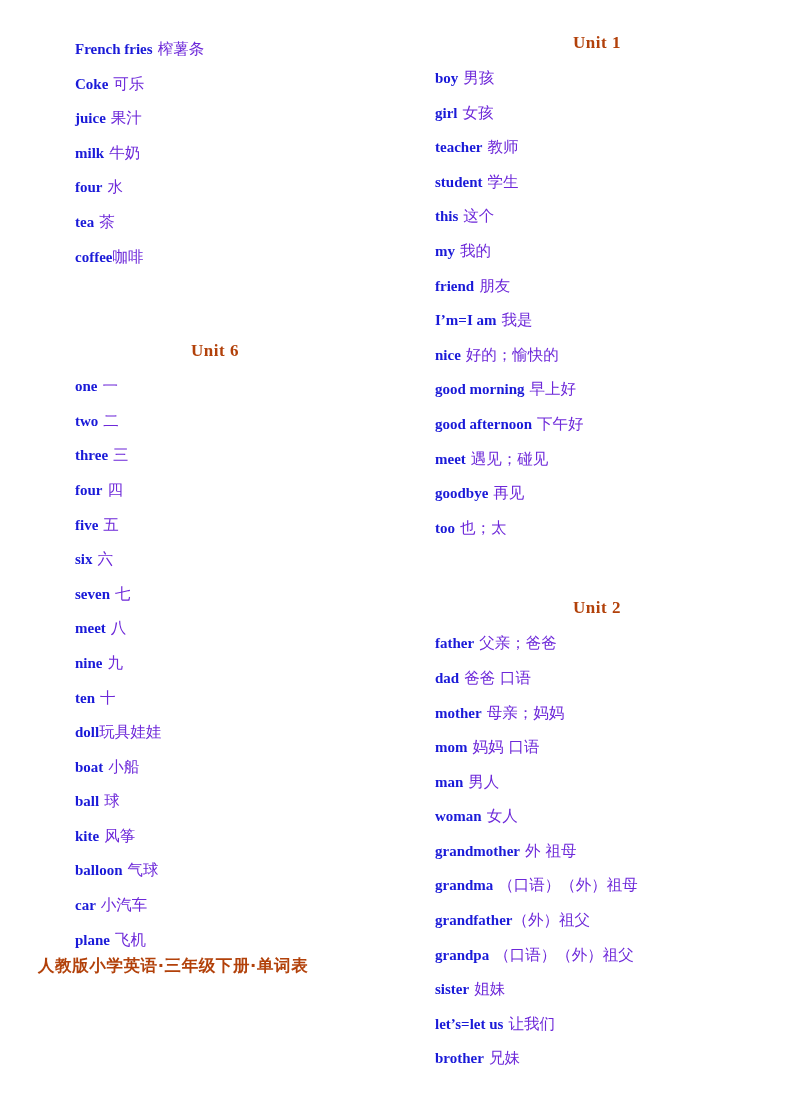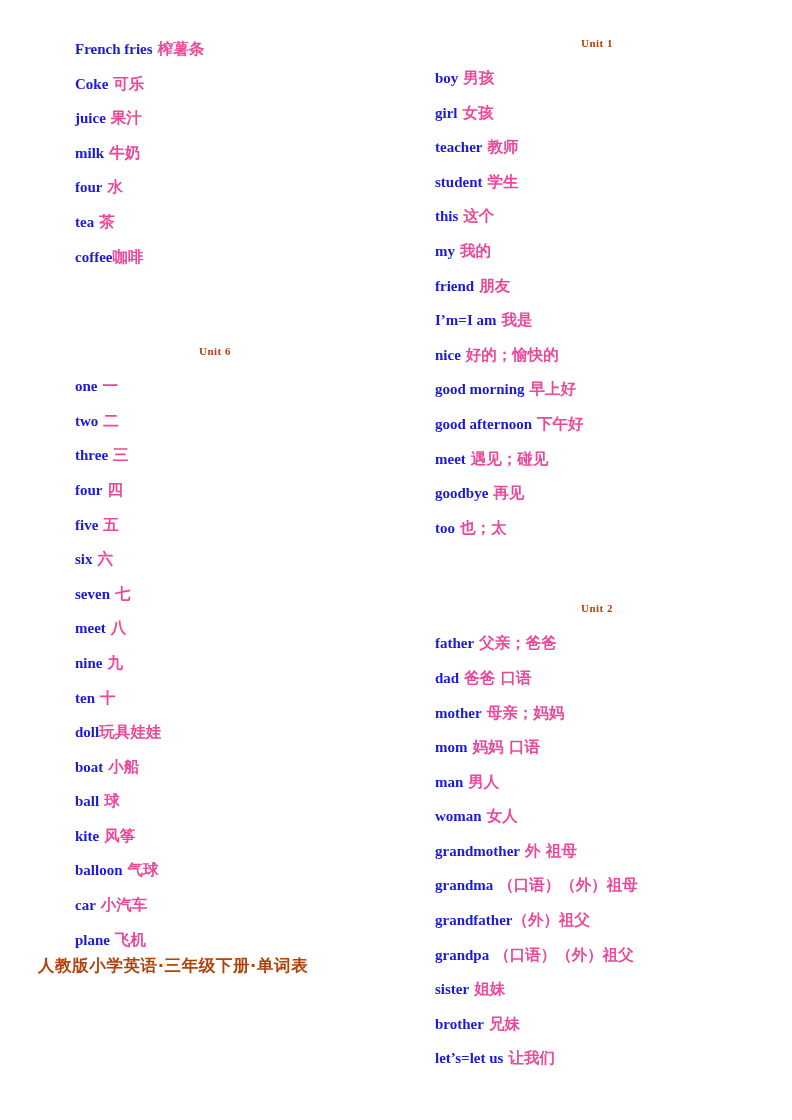--- a/index.html
+++ b/index.html
@@ -30,21 +30,21 @@
     position: absolute;
     top: 32px;
   }
   .col-left  { left: 75px;  width: 330px; }
   .col-right { left: 435px; width: 330px; }
 
   
   .unit-heading {
     color: #B2410A;
     font-weight: bold;
-    font-size: 11px;
+    font-size: 17px;
     text-align: center;
     width: 280px;
     margin: 0 0 7px 0;
     letter-spacing: 0.5px;
     line-height: 22px;
   }
   .col-left .unit-heading  { margin-left: 0px; }
   .col-right .unit-heading { margin-left: 22px; }
 
   
@@ -60,22 +60,22 @@
   }
   .col-right .entry { line-height: 34.6px; }
 
   .en {
     color: #1A1AD8;
     font-weight: bold;
     font-size: 15px;
     font-family: "Liberation Serif", "DejaVu Serif", serif;
   }
   .zh {
-    color: #ec4899;
-    font-weight: bold;
+    color: #6d28d9;
+    font-weight: normal;
     font-size: 15.5px;
     font-family: "DejaVu Sans", "Liberation Sans", sans-serif;
   }
   .sp { display: inline-block; width: 5px; }
 
   
   .footer {
     position: absolute;
     left: 38px;
     top: 955px;
@@ -255,24 +255,24 @@
       <div class="entry">
         <span class="en">grandfather</span><span class="zh">（外）祖父</span>
       </div>
       <div class="entry">
         <span class="en">grandpa</span><span class="sp"></span><span class="zh">（口语）（外）祖父</span>
       </div>
       <div class="entry">
         <span class="en">sister</span><span class="sp"></span><span class="zh">姐妹</span>
       </div>
       <div class="entry">
+        <span class="en">let’s=let  us</span><span class="sp"></span><span class="zh">让我们</span>
+      </div>
+      <div class="entry">
         <span class="en">brother</span><span class="sp"></span><span class="zh">兄妹</span>
       </div>
-      <div class="entry">
-        <span class="en">let’s=let  us</span><span class="sp"></span><span class="zh">让我们</span>
-      </div>
     </div>
 
   </div>
 
   <div class="footer">人教版小学英语·三年级下册·单词表</div>
 
 </div>
 
 </body></html>

